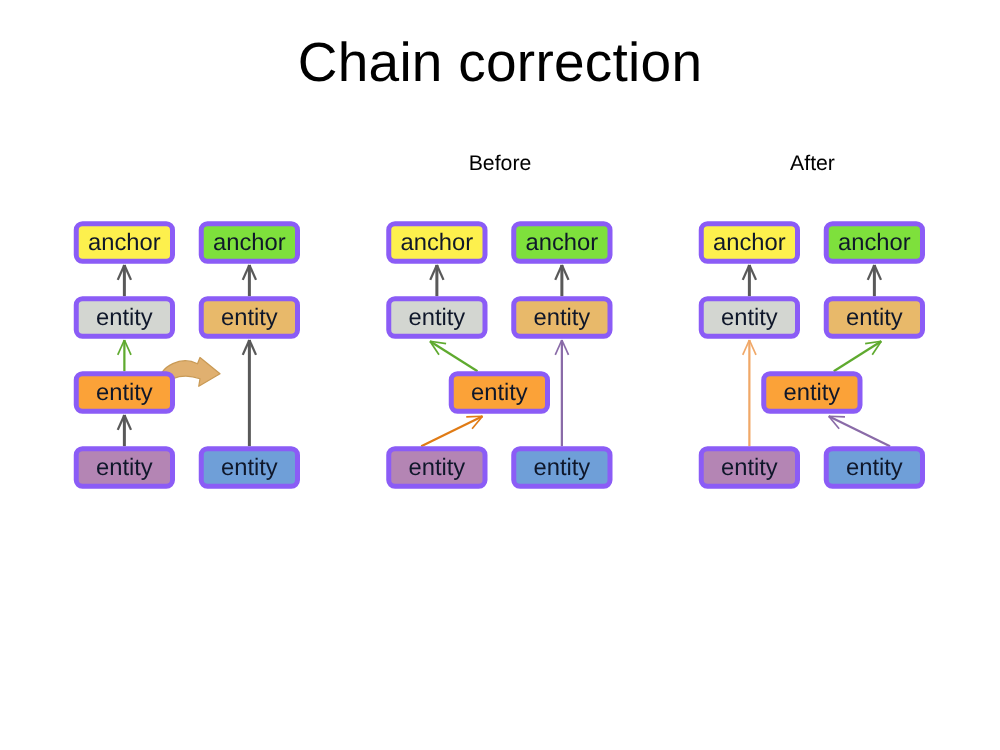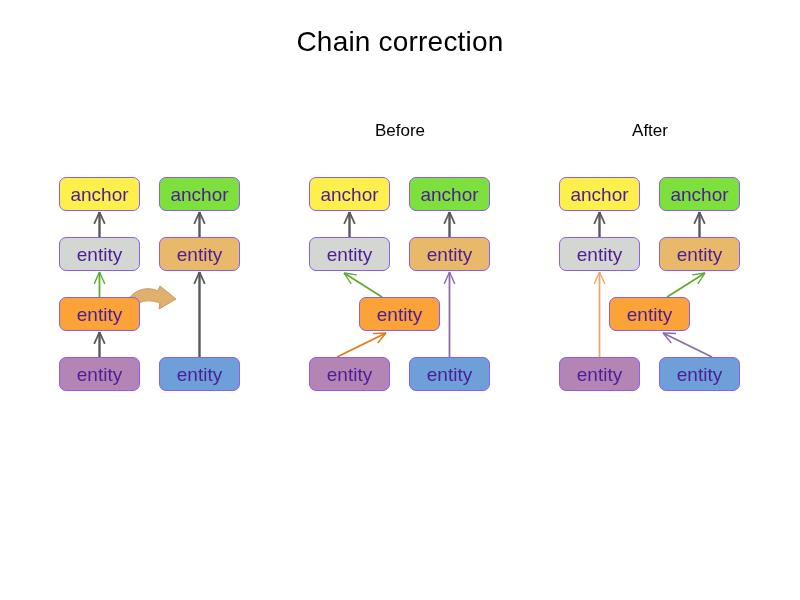--- a/index.html
+++ b/index.html
@@ -9,21 +9,21 @@
     font-family:"Liberation Sans", sans-serif;
     color:#000000;
     overflow:hidden;
     position:relative;
   }
   #stage{position:relative;width:800px;height:600px;}
 
   .title{
     position:absolute;left:0;top:26px;width:800px;
     text-align:center;
-    font-size:28px;
+    font-size:44px;
     font-weight:400;
     letter-spacing:0.2px;
     color:#000;
   }
 
   .panel-label{
     position:absolute;
     font-size:17px;
     text-align:center;
     color:#000;
@@ -35,28 +35,28 @@
   .caption{
     position:absolute;left:0;top:470px;width:800px;
     text-align:center;
     font-size:19px;
     color:#000;
   }
 
   .node{
     position:absolute;
     box-sizing:border-box;
-    border:1px solid #8b5cf6;
+    border:4px solid #8b5cf6;
     border-radius:7px;
     font-size:19px;
     line-height:1;
     display:flex;
     align-items:center;
     justify-content:center;
-    color:#4c1d95;
+    color:#0f172a;
     height:34px;
     width:81px;
   }
 
   svg.edges{
     position:absolute;left:0;top:0;width:800px;height:600px;
     overflow:visible;
     pointer-events:none;
   }
 </style>

